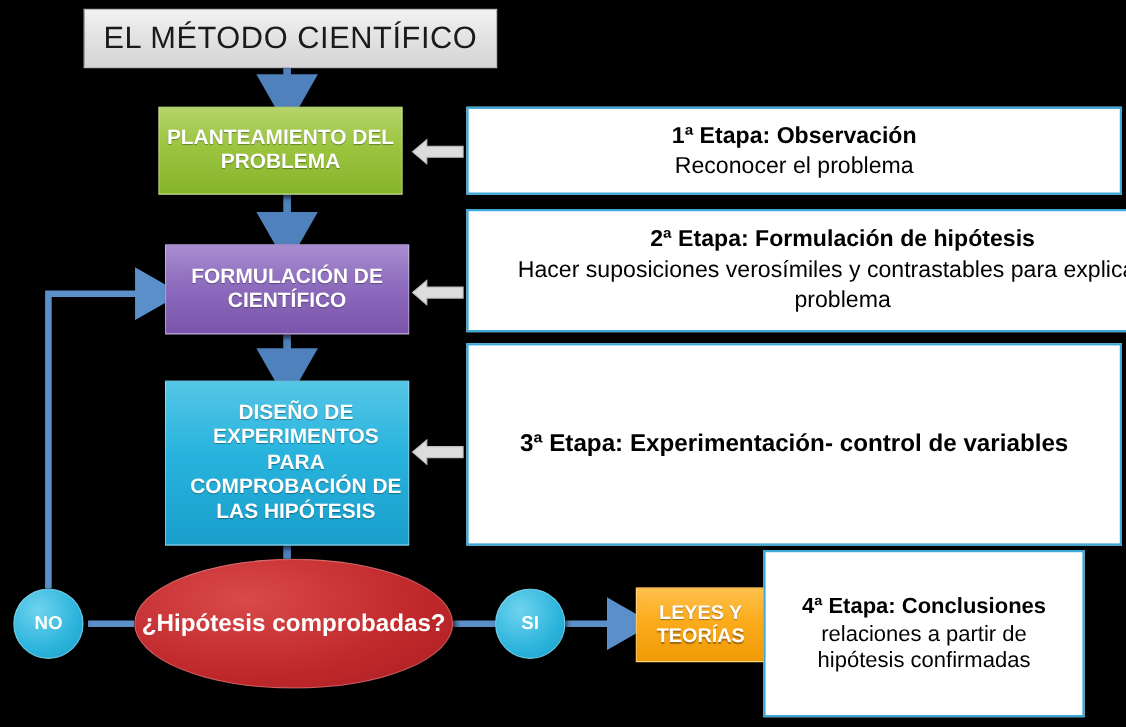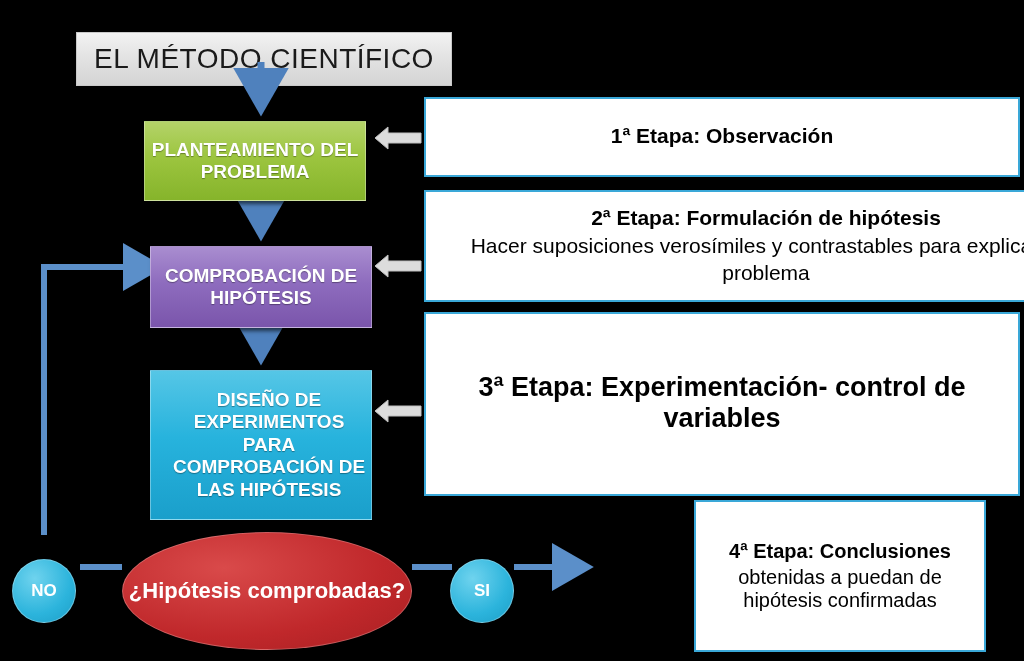--- a/index.html
+++ b/index.html
@@ -5,21 +5,21 @@
   html,body{margin:0;padding:0;}
   body{
     width:1024px;height:661px;
     background:#000;
     font-family:"Liberation Sans", sans-serif;
     overflow:hidden;
     position:relative;
   }
   #stage{position:relative;width:1024px;height:661px;}
 
-  .node{position:absolute;box-sizing:border-box;display:flex;align-items:center;justify-content:center;text-align:center;margin-top:24px;}
+  .node{position:absolute;box-sizing:border-box;display:flex;align-items:center;justify-content:center;text-align:center;}
 
   
   .title-box{
     left:76px;top:8px;width:376px;height:54px;
     background:linear-gradient(to bottom,#f2f2f2 0%,#e2e2e2 50%,#d4d4d4 100%);
     border:1px solid #c9c9c9;
     color:#1a1a1a;
     font-size:28px;letter-spacing:.5px;
     box-shadow:2px 2px 3px rgba(0,0,0,.55);
   }
@@ -88,21 +88,21 @@
   .panel .l2{font-size:21px;}
   .panel.small .l1{font-size:20px;}
   .panel.small .l2{font-size:20px;}
 
   .panel-1{left:424px;top:97px;width:596px;height:80px;}
   .panel-2{left:424px;top:190px;width:684px;height:112px;}
   .panel-3{left:424px;top:312px;width:596px;height:184px;}
   .panel-4{left:694px;top:500px;width:292px;height:152px;}
 
   .panel-3 .l2, .panel-2 .l2{line-height:1.28;}
-  .panel-3 .l1{font-size:27px;}
+  .panel-3 .l1{font-size:22px;}
 
   
   .grey-arrow{
     position:absolute;width:48px;height:26px;
     filter:drop-shadow(1px 2px 2px rgba(0,0,0,.55));
   }
   .ga1{left:374px;top:125px;}
   .ga2{left:374px;top:253px;}
   .ga3{left:374px;top:398px;}
   .ga4{left:700px;top:556px;}
@@ -138,53 +138,55 @@
     <line x1="122" y1="567" x2="80" y2="567" stroke="#5b8fc9" stroke-width="6"></line>
 
     <polyline points="44,535 44,267 142,267" fill="none" stroke="#5b8fc9" stroke-width="6" marker-end="url(#ah2)"></polyline>
 
     <line x1="412" y1="567" x2="452" y2="567" stroke="#5b8fc9" stroke-width="6"></line>
 
     <line x1="514" y1="567" x2="571" y2="567" stroke="#5b8fc9" stroke-width="6" marker-end="url(#ah2)"></line>
   </svg>
 
   <div class="node flow box-green">PLANTEAMIENTO DEL PROBLEMA</div>
-  <div class="node flow box-purple">COMPROBACIÓN DE HIPÓTESIS</div>
+  <div class="node flow box-purple">FORMULACIÓN DE CIENTÍFICO</div>
   <div class="node flow box-cyan">DISEÑO DE EXPERIMENTOS PARA COMPROBACIÓN DE LAS HIPÓTESIS</div>
 
   <div class="node ellipse">¿Hipótesis comprobadas?</div>
 
   <div class="node circle circle-no">NO</div>
   <div class="node circle circle-si">SI</div>
 
+  <div class="node flow box-orange">LEYES Y TEORÍAS</div>
 
   <svg class="grey-arrow ga1" viewBox="0 0 48 26">
     <polygon points="14,2 14,8 47,8 47,18 14,18 14,24 1,13" fill="#dcdcdc" stroke="#bfbfbf" stroke-width="1"></polygon>
   </svg>
   <svg class="grey-arrow ga2" viewBox="0 0 48 26">
     <polygon points="14,2 14,8 47,8 47,18 14,18 14,24 1,13" fill="#dcdcdc" stroke="#bfbfbf" stroke-width="1"></polygon>
   </svg>
   <svg class="grey-arrow ga3" viewBox="0 0 48 26">
     <polygon points="14,2 14,8 47,8 47,18 14,18 14,24 1,13" fill="#dcdcdc" stroke="#bfbfbf" stroke-width="1"></polygon>
   </svg>
   <svg class="grey-arrow ga4" viewBox="0 0 48 26">
     <polygon points="14,2 14,8 47,8 47,18 14,18 14,24 1,13" fill="#dcdcdc" stroke="#bfbfbf" stroke-width="1"></polygon>
   </svg>
 
   <div class="panel panel-1">
     <span class="line l1">1ª Etapa: Observación</span>
+    <span class="line l2">Reconocer el problema</span>
   </div>
 
   <div class="panel panel-2">
     <span class="line l1">2ª Etapa: Formulación de hipótesis</span>
     <span class="line l2">Hacer suposiciones verosímiles y contrastables para explicar el problema</span>
   </div>
 
   <div class="panel panel-3">
     <span class="line l1">3ª Etapa: Experimentación- control de variables</span>
   </div>
 
   <div class="panel panel-4 small">
     <span class="line l1">4ª Etapa: Conclusiones</span>
-    <span class="line l2">obtenidas a puedan de hipótesis confirmadas</span>
+    <span class="line l2">relaciones a partir de hipótesis confirmadas</span>
   </div>
 
 </div>
 
 </body></html>

